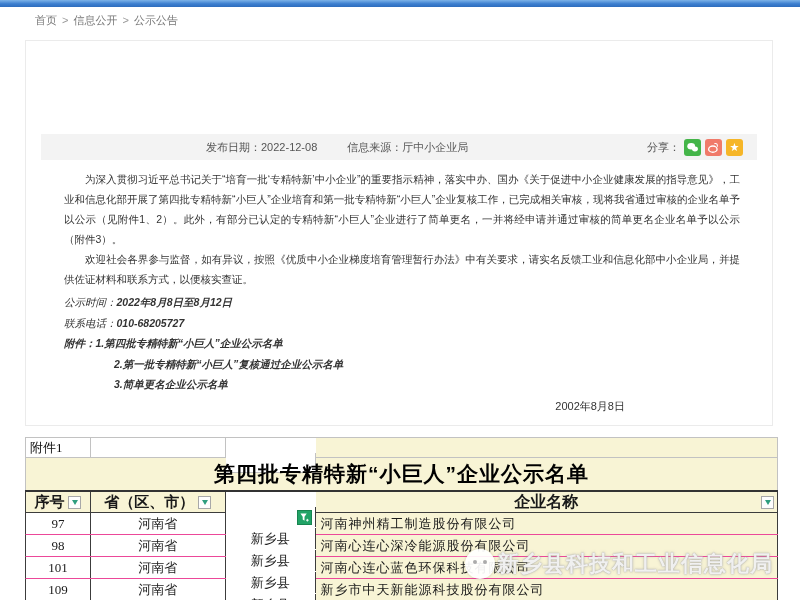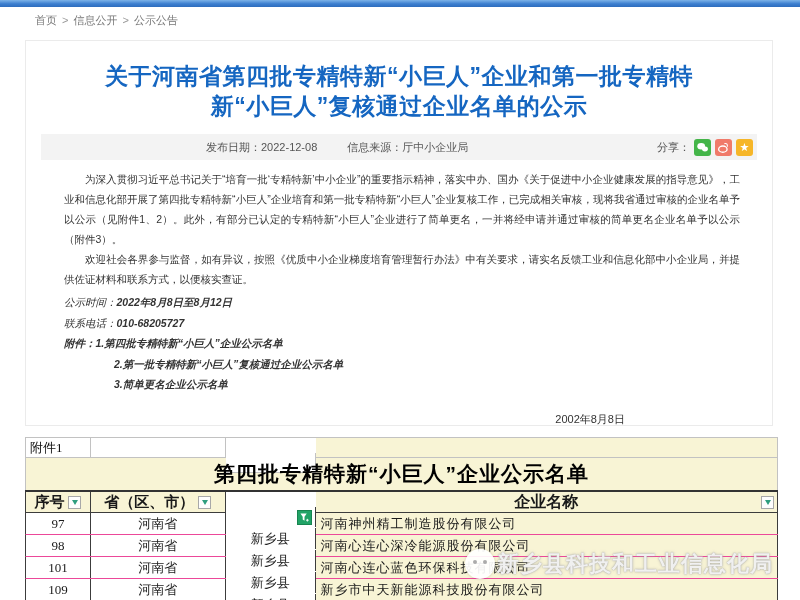--- a/index.html
+++ b/index.html
@@ -29,40 +29,40 @@
     margin:20px 56px 0; font-size:23px; line-height:30px; font-weight:bold;
     color:#1566c1; text-align:center; letter-spacing:0.5px;
   }
   .meta {
     position:absolute; top:93px; left:15px; right:15px; height:26px;
     background:#f3f3f3; display:flex; align-items:center;
     font-size:11px; color:#555;
   }
   .meta .m1 { margin-left:165px; }
   .meta .m2 { margin-left:30px; }
-  .meta .share { margin-left:auto; margin-right:4px; display:flex; align-items:center; gap:4px; }
+  .meta .share { margin-left:auto; margin-right:14px; display:flex; align-items:center; gap:4px; }
   .share-icon {
     width:17px; height:17px; border-radius:3px; display:inline-flex;
     align-items:center; justify-content:center; cursor:pointer; color:#fff;
     font-size:11px; line-height:1;
   }
   .share-icon.wechat { background:#44b549; }
   .share-icon.weibo  { background:#f07a6a; }
   .share-icon.star   { background:#f6b628; }
 
   .body-text {
     position:absolute; top:128px; left:38px; right:32px;
     font-size:10.5px; line-height:20px; color:#333; text-align:justify;
   }
   .body-text p { margin:0; text-indent:2em; }
   .info-lines { margin-top:3px; }
   .line { line-height:20.5px;font-style:italic; }
   .b { font-weight:bold; }
   .indent2 { margin-left:50px; }
-  .sign-date { text-align:right; padding-right:115px; margin-top:14px; font-size:11px; color:#333; }
+  .sign-date { text-align:right; padding-right:115px; margin-top:1px; font-size:11px; color:#333; }
 
   
   .sheet {
     position:absolute; left:25px; top:437px; width:753px;
     font-family:"Liberation Serif","DejaVu Serif",serif; color:#1a1a1a;
   }
   .row { display:flex; width:753px; }
   .cell { overflow:hidden; white-space:nowrap; display:flex; align-items:center; justify-content:center; }
   .c1 { width:65px; }
   .c2 { width:135px; }
@@ -130,21 +130,20 @@
   }
 </style>
 </head>
 <body>
 
 <div class="topbar"></div>
 
 <nav class="breadcrumb" id="breadcrumb"><a href="#">首页</a><span class="sep">&gt;</span><a href="#">信息公开</a><span class="sep">&gt;</span><a href="#">公示公告</a></nav>
 
 <div class="card">
-  <h1 class="title">关于河南省第四批专精特新“小巨人”企业和第一批专精特新“小巨人”复核通过企业名单的公示</h1>
 
   <div class="meta">
     <span class="m1"><span>发布日期：</span><span>2022-12-08</span></span>
     <span class="m2"><span>信息来源：</span><span>厅中小企业局</span></span>
     <span class="share">
       <span>分享：</span>
       <span class="share-icon wechat">
         <svg width="13" height="13" viewBox="0 0 20 20">
             <ellipse cx="8" cy="8" rx="6" ry="5" fill="#fff"></ellipse>
             <ellipse cx="13.8" cy="12.2" rx="4.6" ry="3.8" fill="#fff"></ellipse>

